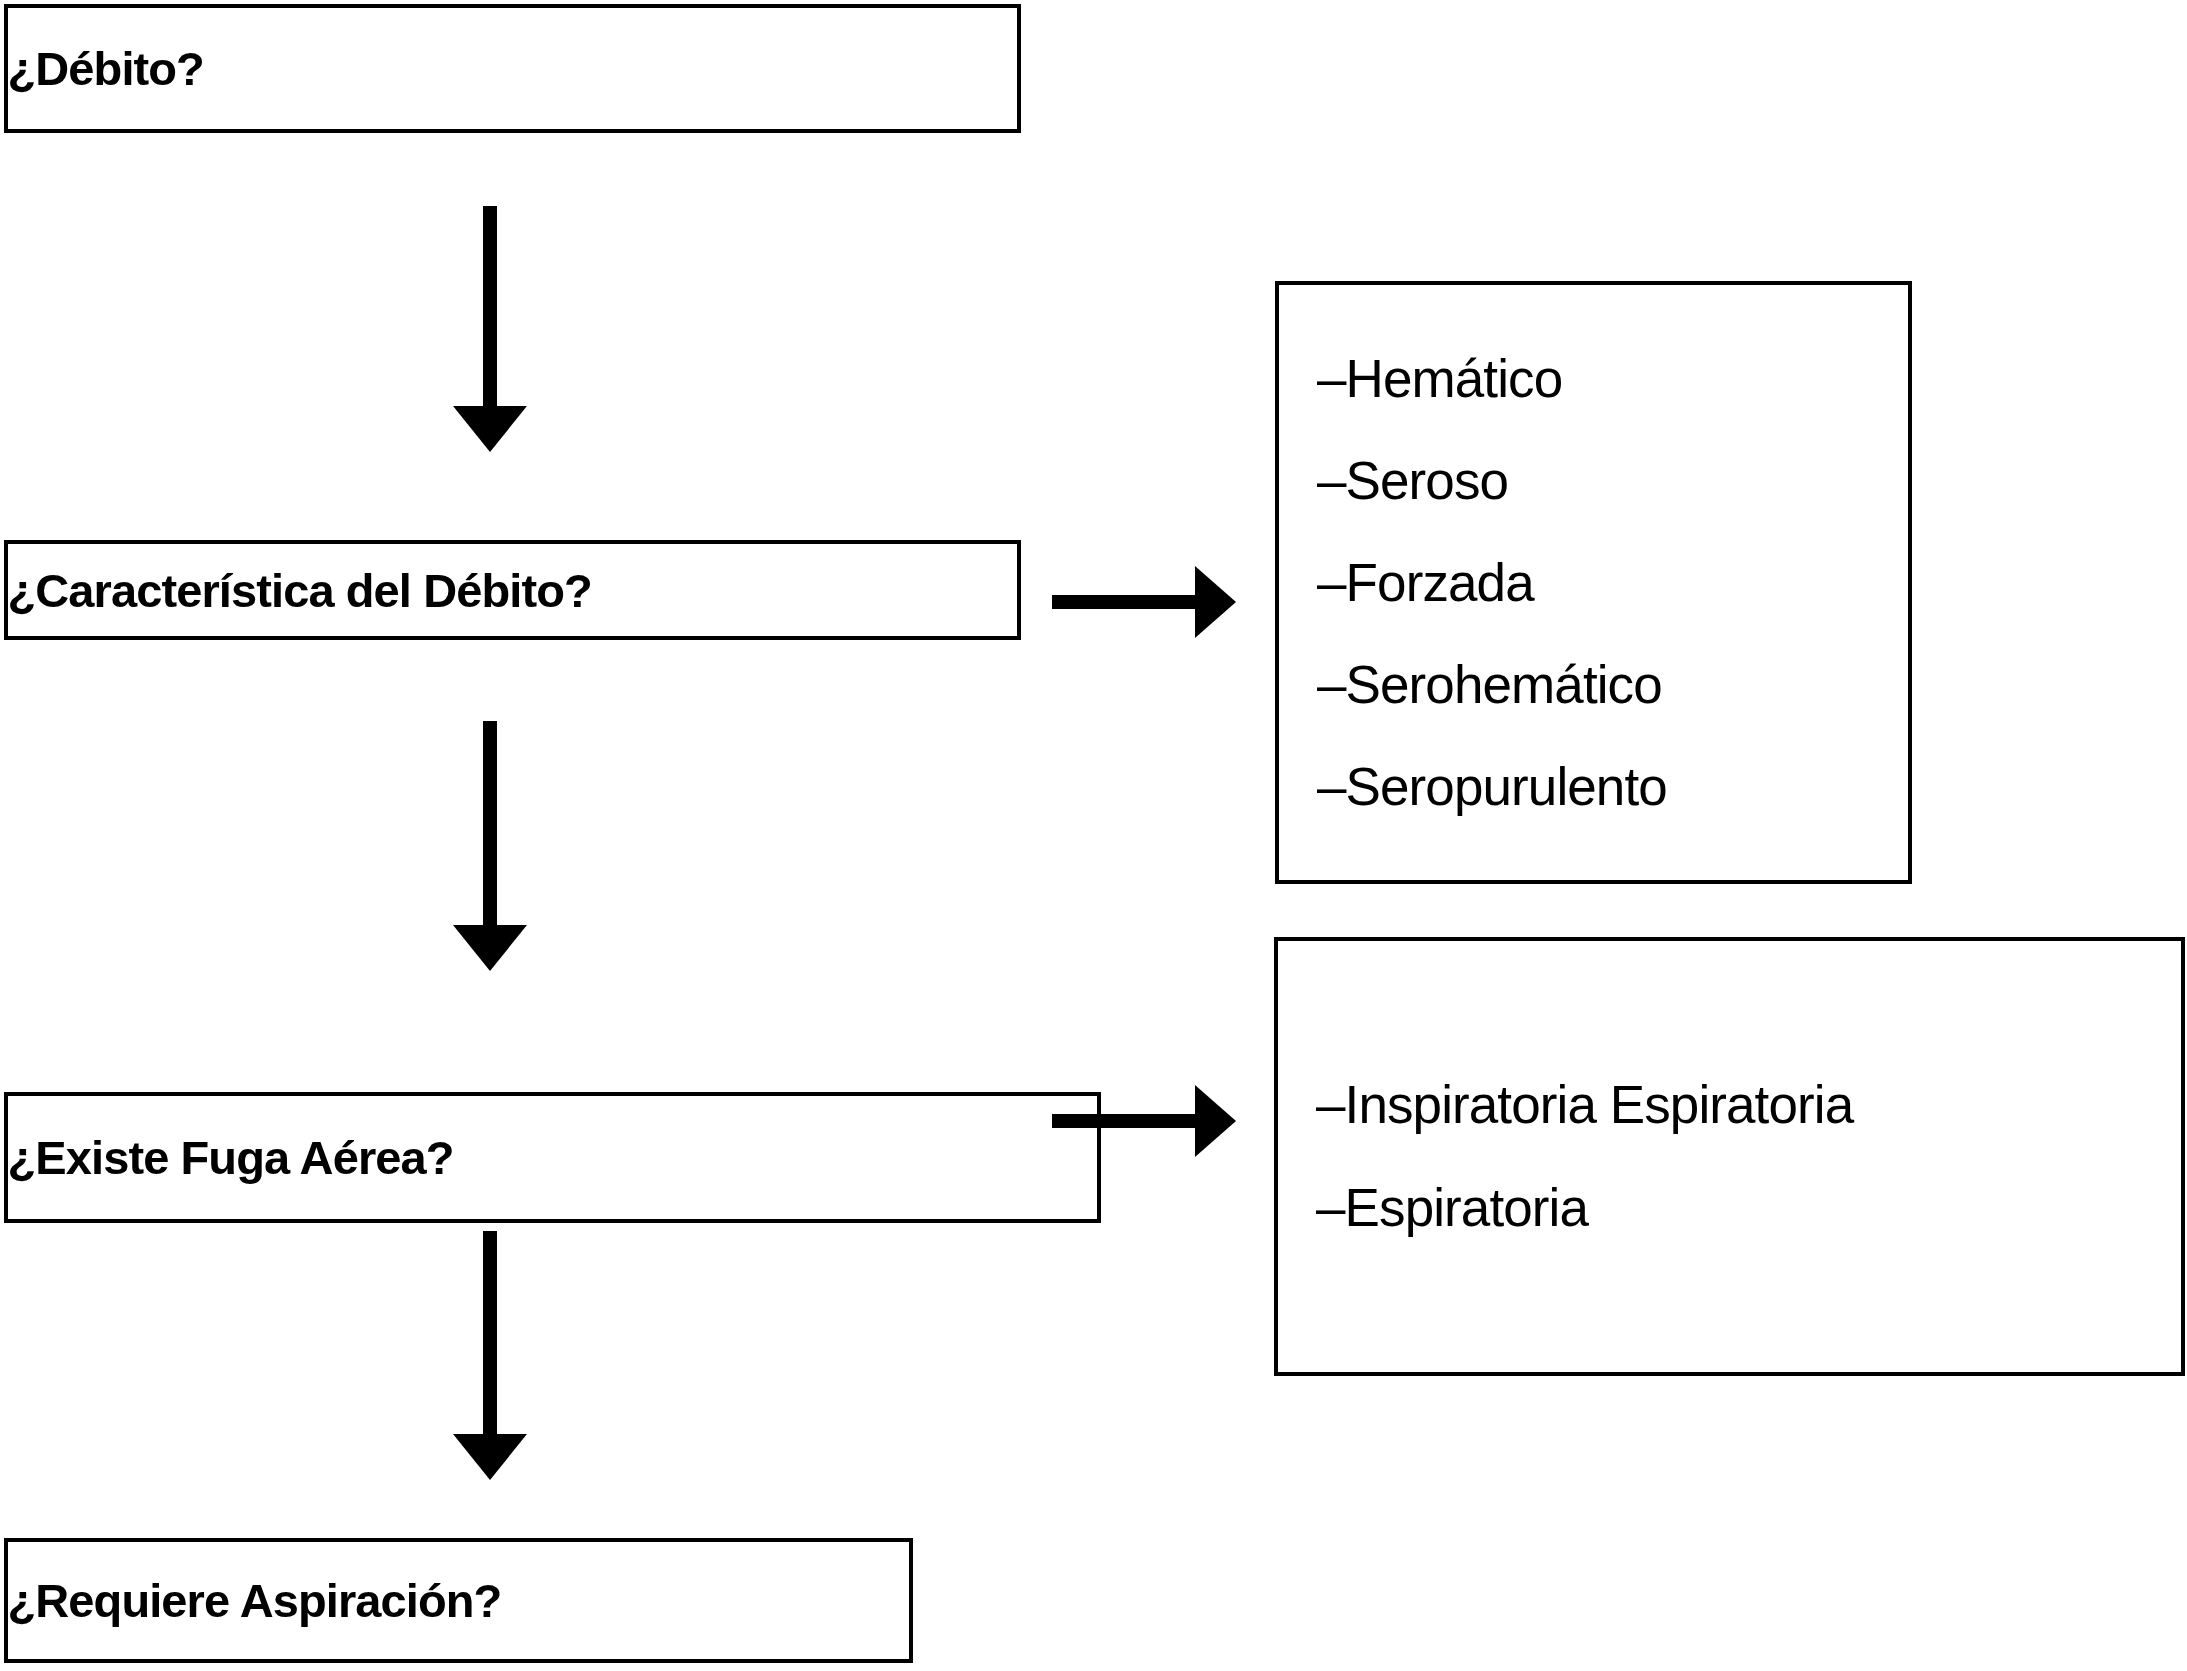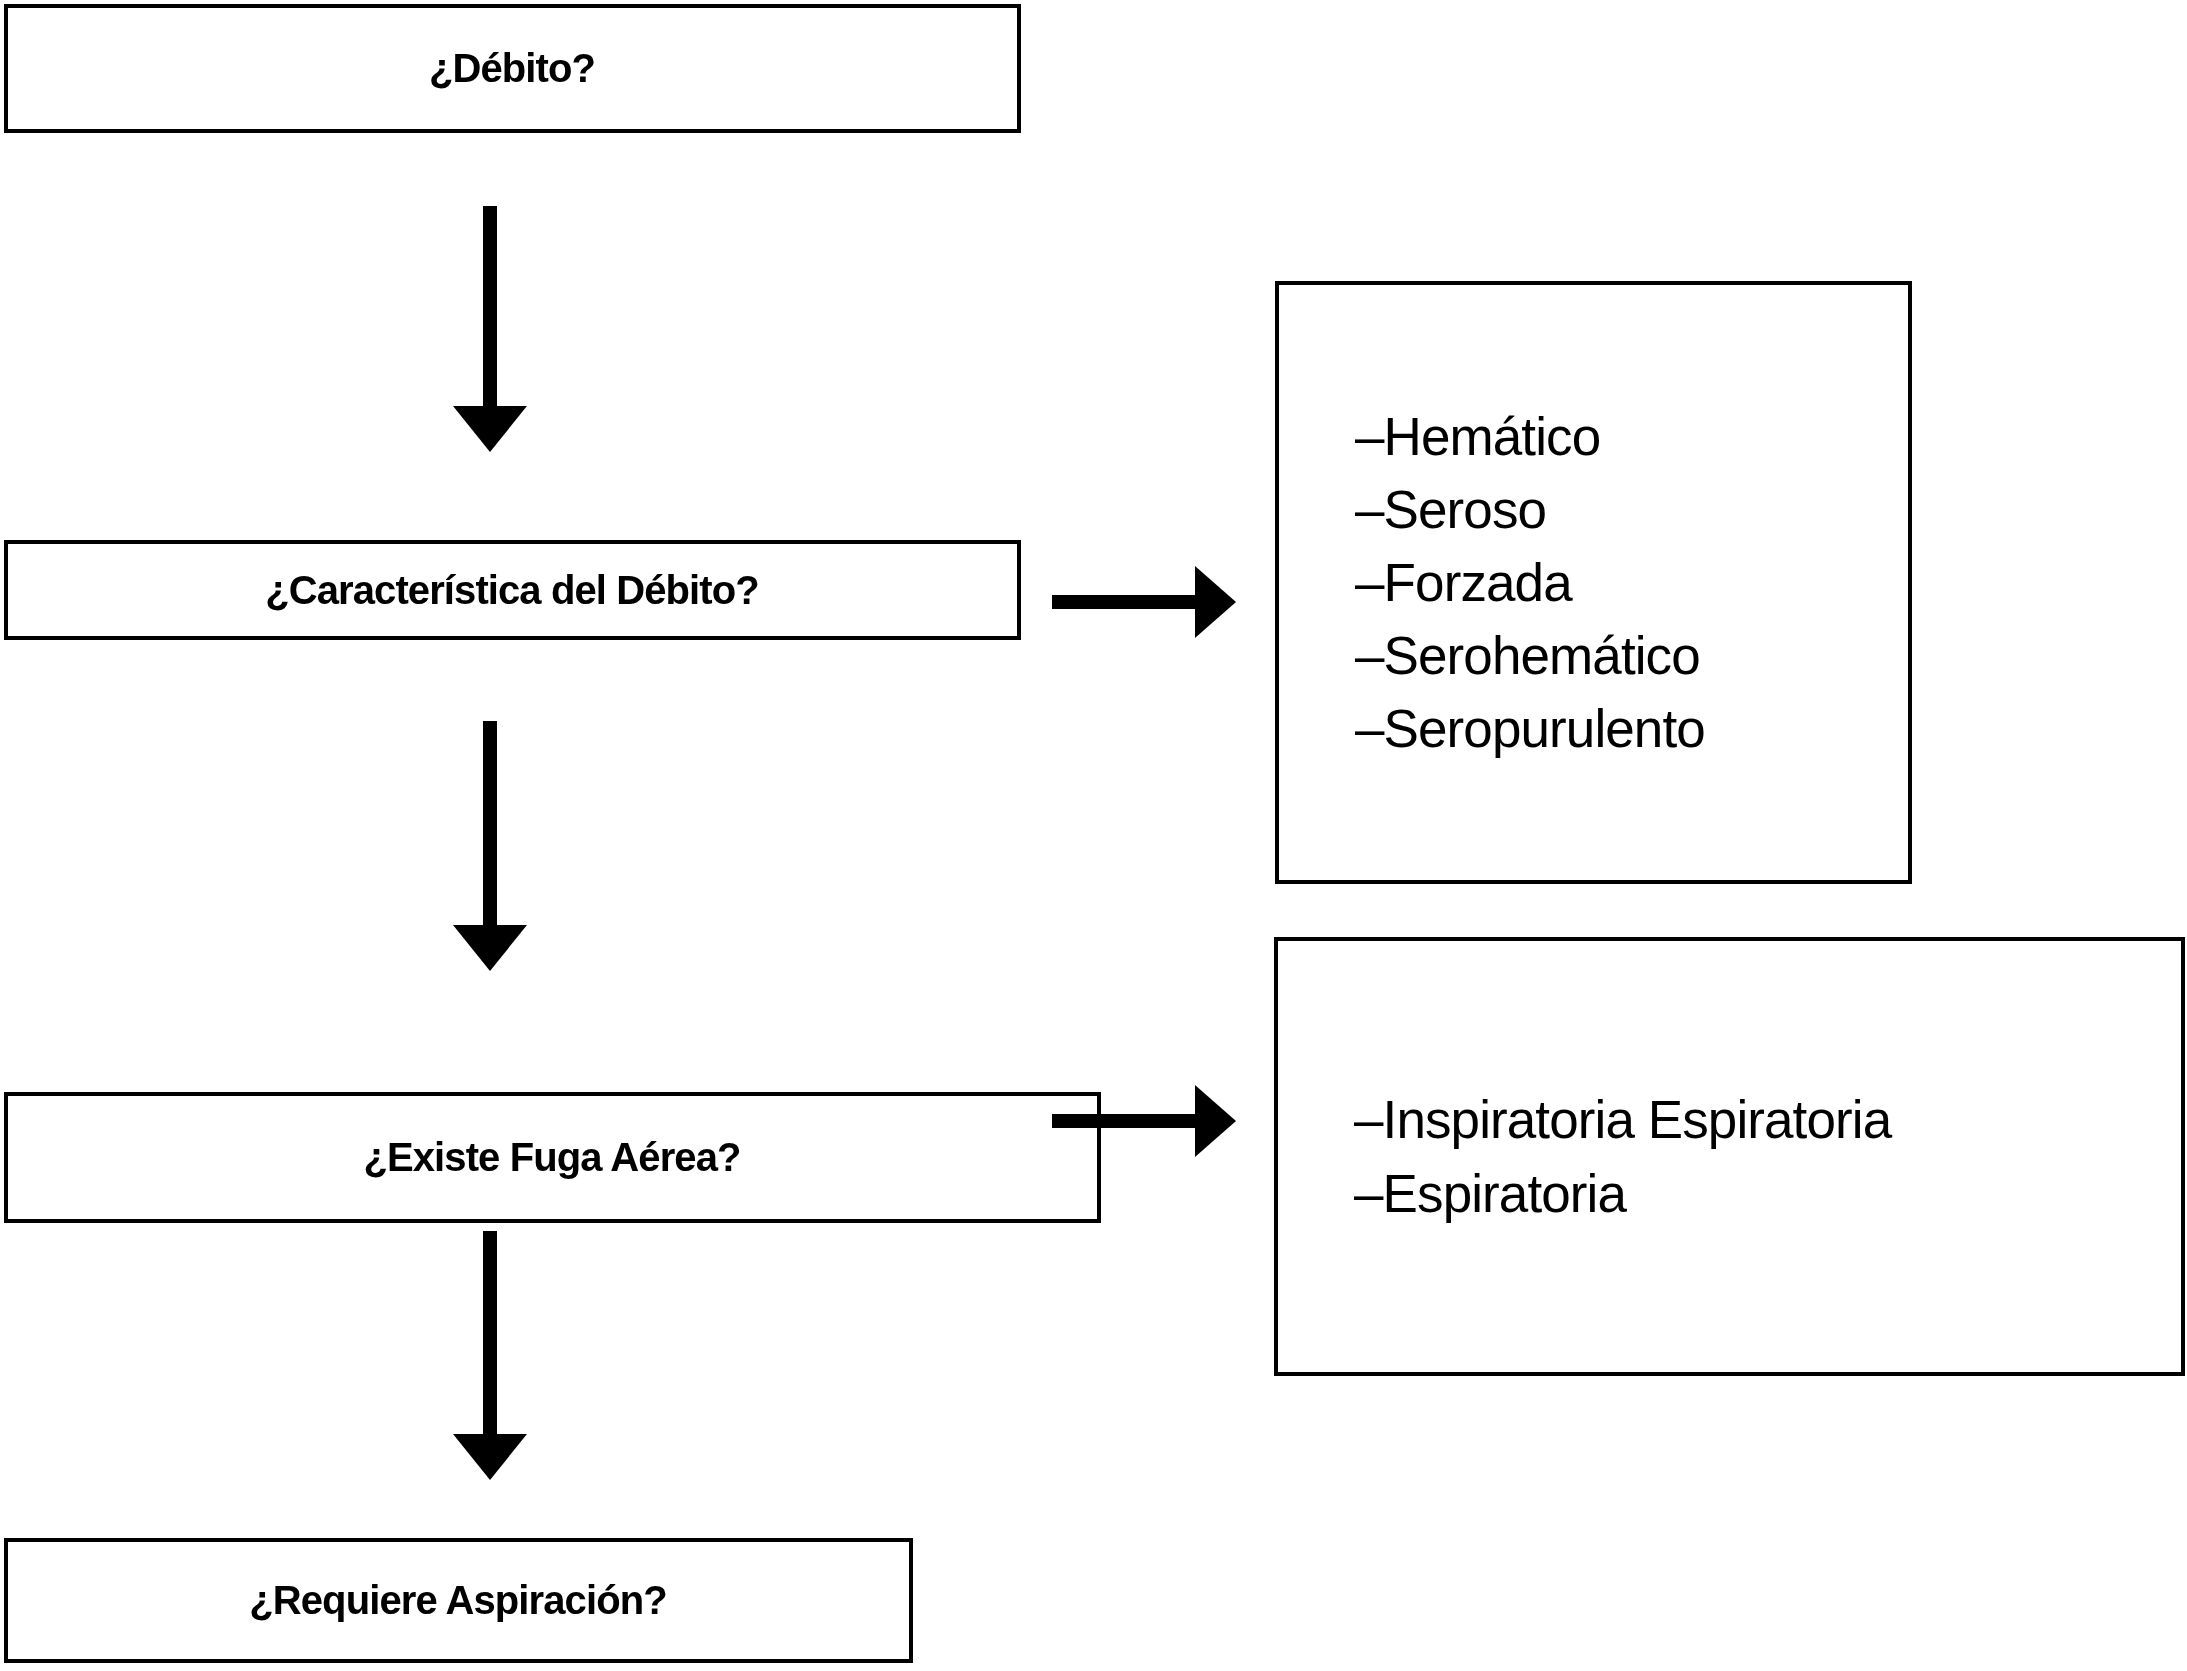--- a/index.html
+++ b/index.html
@@ -11,37 +11,38 @@
     position:relative;
     overflow:hidden;
   }
   .canvas { position:absolute; left:0; top:0; width:2188px; height:1672px; background:#ffffff; }
 
   
   .node {
     position:absolute;
     border:4.4px solid #000000;
     background:#ffffff;
-    display:flex; align-items:center; justify-content:center;
-    font-weight:bold; font-size:40px; letter-spacing:-0.9px;
+    display:flex; align-items:center; justify-content:flex-start;
+    font-weight:bold; font-size:47px; letter-spacing:-0.9px;
     text-align:center;
   }
   .node-1 { left:3.5px;  top:3.5px;    width:1017px; height:129px; }
   .node-2 { left:3.5px;  top:540px;  width:1017px; height:100px; }
   .node-3 { left:3.5px;  top:1092px; width:1097px; height:131px; }
   .node-4 { left:3.5px;  top:1538px; width:909px; height:125px; }
 
   
   .listbox {
     position:absolute;
     border:4.4px solid #000000;
     background:#ffffff;
     display:flex; flex-direction:column; justify-content:center;
     font-size:53px; letter-spacing:-0.9px;
-    padding-left:76px;
+    padding-left:38px;
+    gap:29px;
   }
   .listbox-1 { left:1275px; top:281px;  width:637px;  height:603px; line-height:73px; }
   .listbox-2 { left:1274px; top:937px; width:911px; height:439px; line-height:74px; }
   .list-item { white-space:nowrap; }
 
   
   .v-stem { position:absolute; left:483px; width:14px; background:#000000; }
   .v-stem-1 { top:206px;  height:200px; }
   .v-stem-2 { top:721px;  height:204px; }
   .v-stem-3 { top:1231px; height:204px; }

